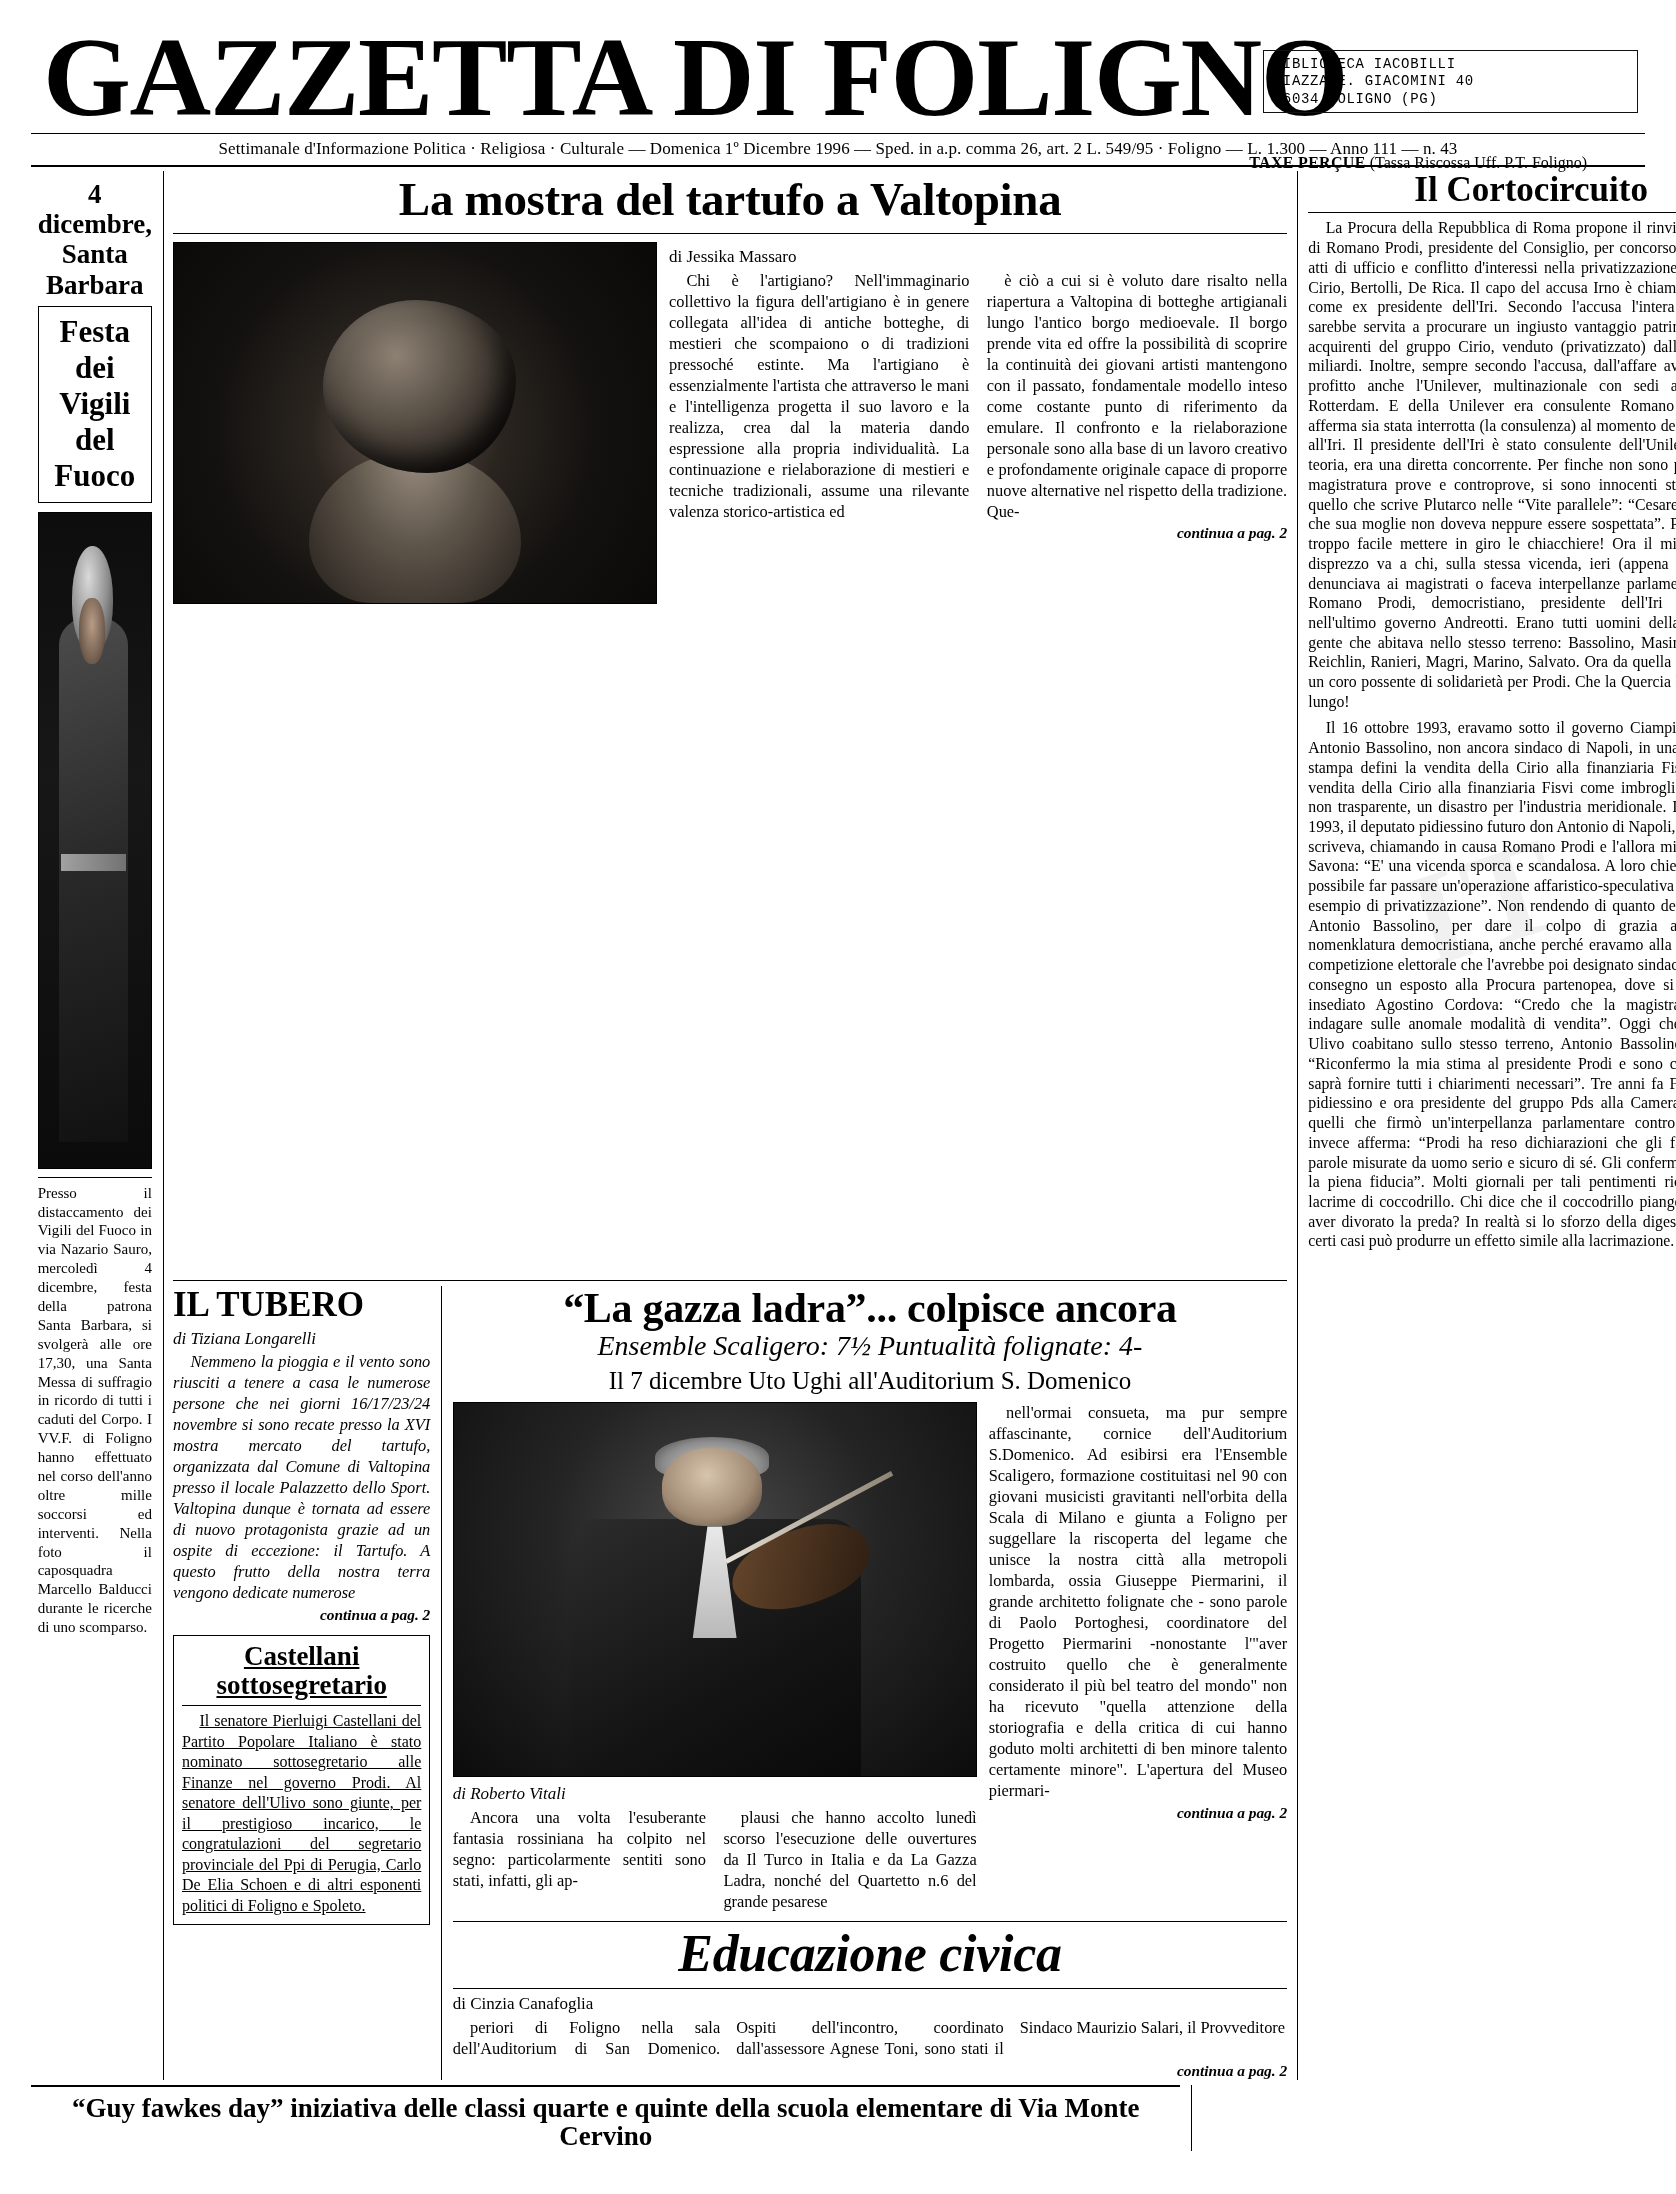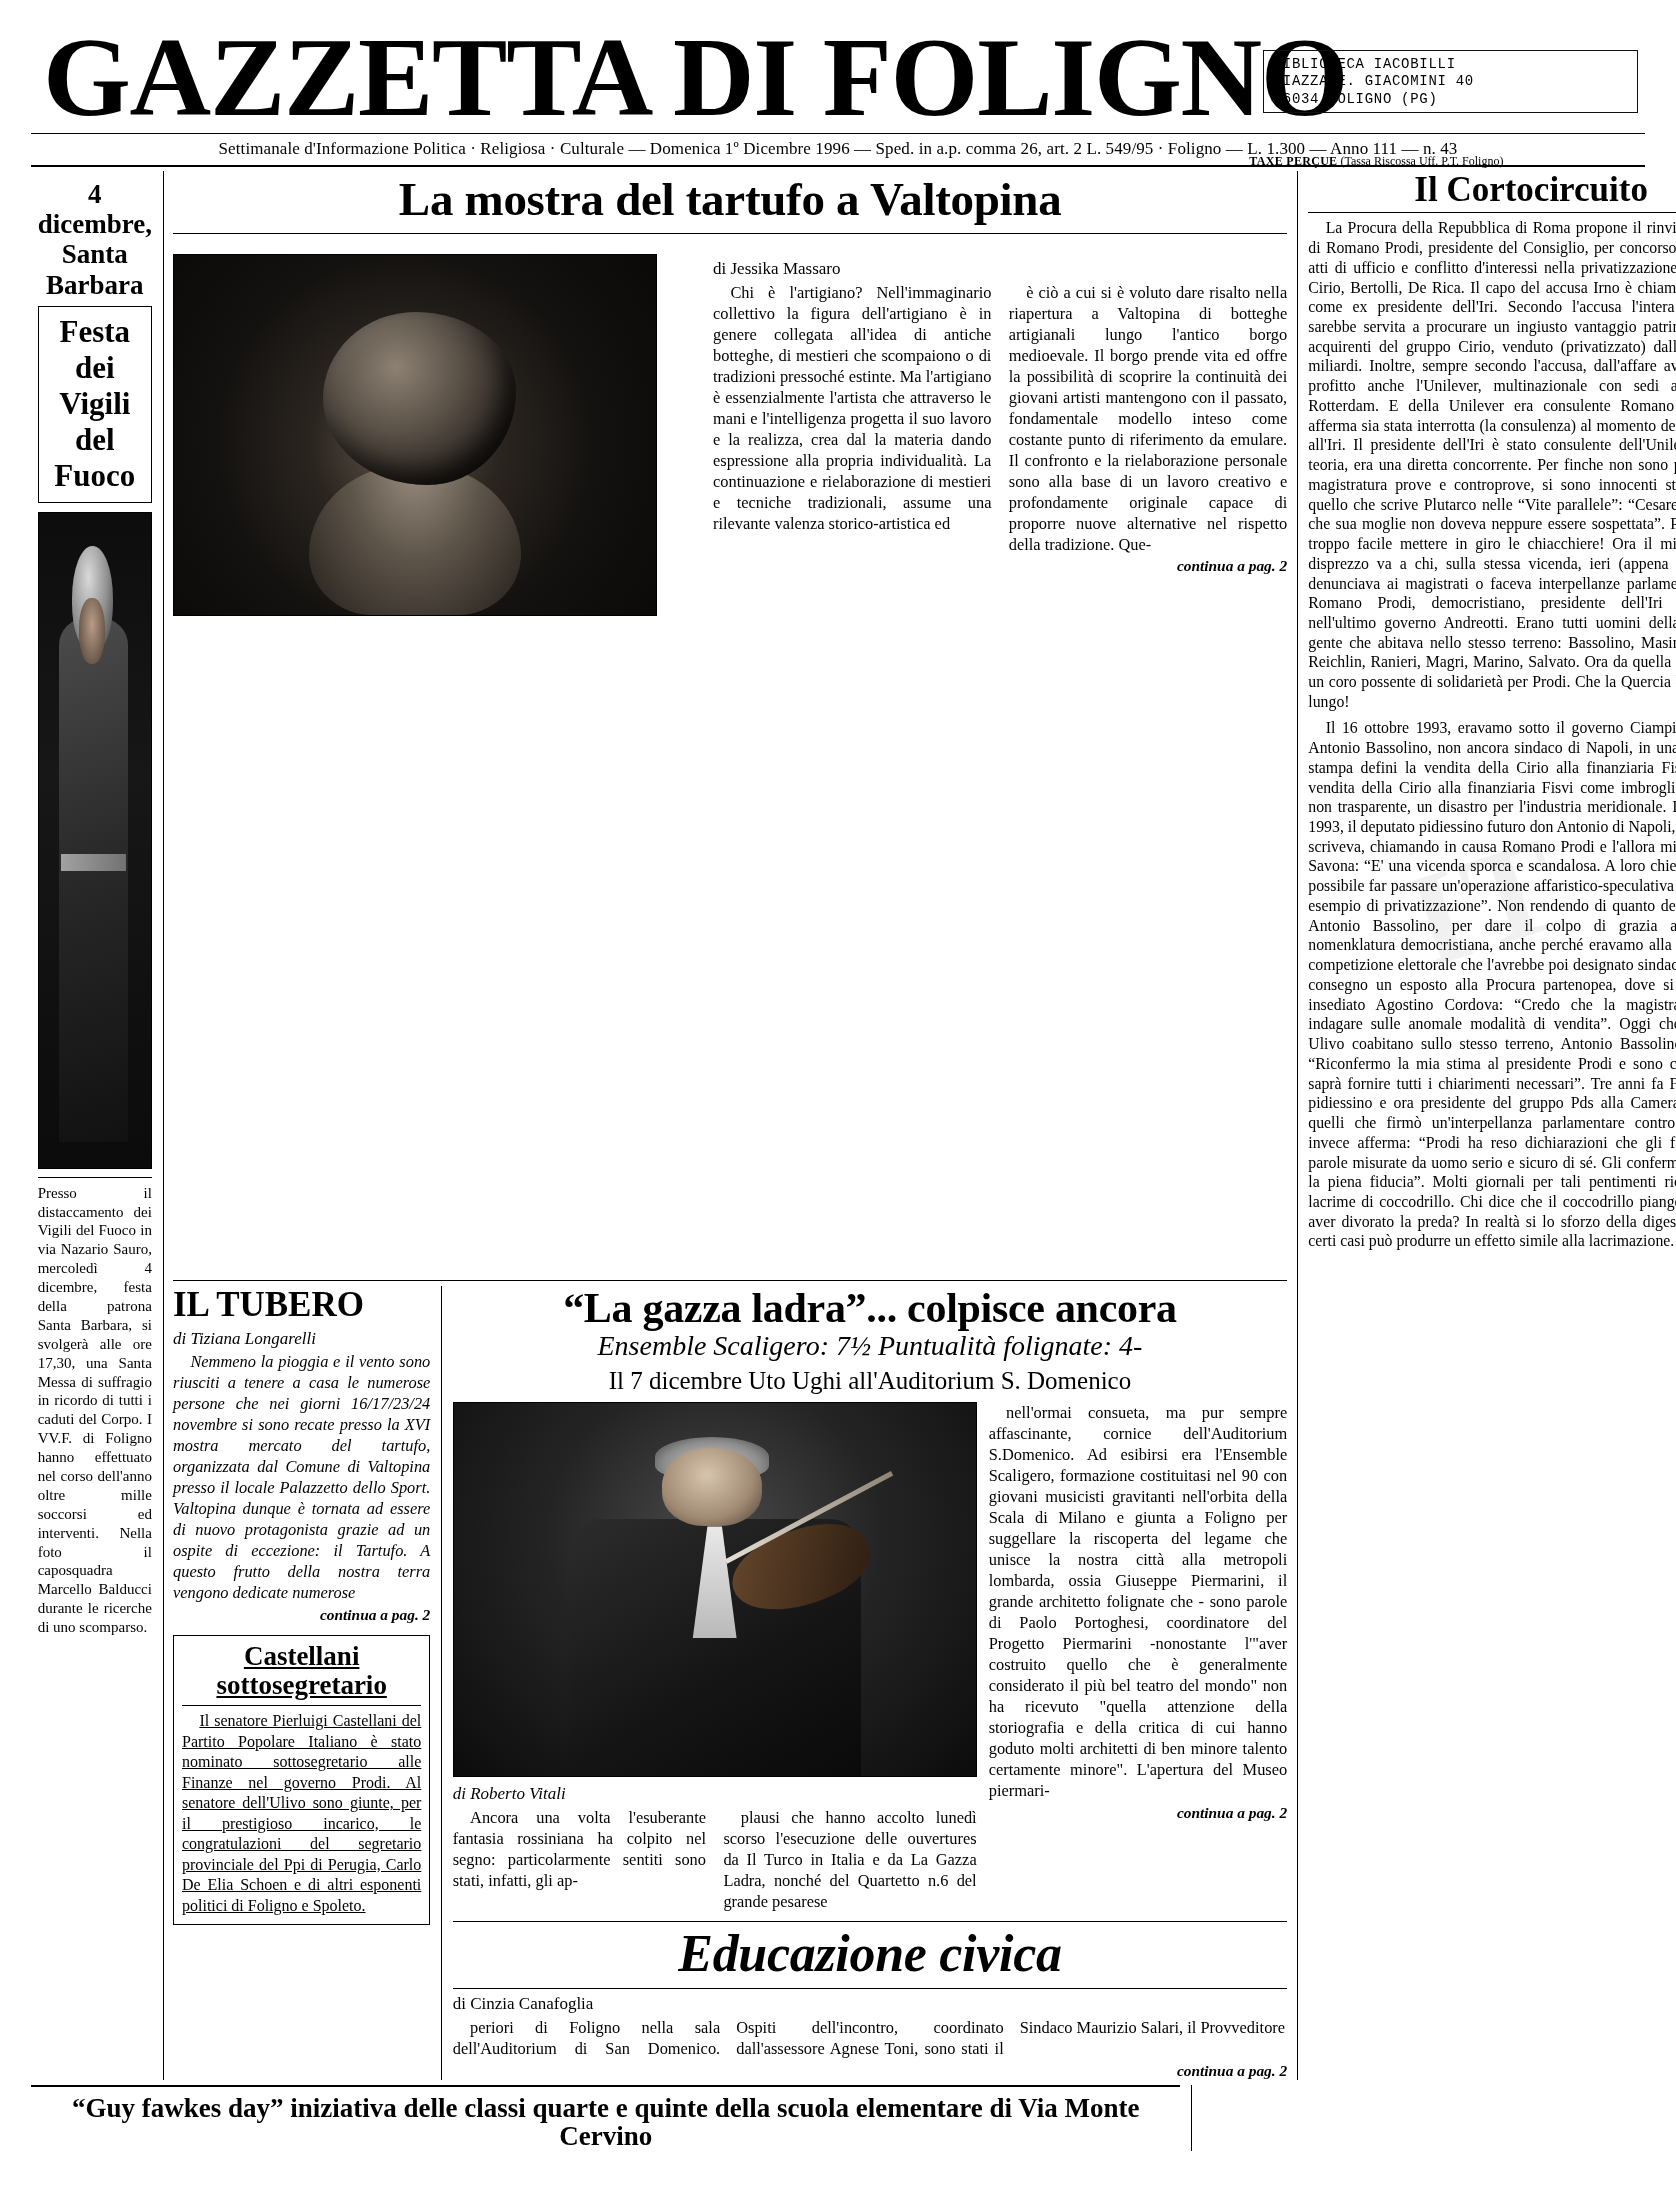--- a/index.html
+++ b/index.html
@@ -34,21 +34,21 @@
     font-family:"Liberation Mono", monospace;
     font-size:14px;
     line-height:1.22;
     letter-spacing:0.7px;
   }
   .taxe {
     position:absolute;
     right:6.7px; top:131px;
     width:389px;
     font-family:"Liberation Serif", serif;
-    font-size:12px;
+    font-size:16px;
     text-align:left;
   }
   .taxe b { font-weight:700; letter-spacing:0.3px; }
   .subline {
     font-size:17px;
     letter-spacing:0.1px;
     padding:5.4px 2.7px 5.4px 2.7px;
     text-align:center;
     white-space:nowrap;
   }
@@ -219,21 +219,21 @@
     <div class="vline"></div>
 
     <div style="flex:1; padding-left:0;">
 
       <div class="cols">
 
         <div style="width:1133px; padding:0 9.4px;">
           <h1 class="headline-main">La mostra del tartufo a Valtopina</h1>
           <div class="rule-thin"></div>
 
-          <div class="cols" style="margin-top:20px;gap:44px;">
+          <div class="cols" style="margin-top:8px;">
             <div style="width:496px; padding-right:12px;">
               <div class="photo truffle">
                 <div class="truffle-hand"></div>
                 <div class="truffle-ball"></div>
               </div>
             </div>
             <div style="flex:1;">
               <div class="byline">di Jessika Massaro</div>
               <div class="body-text twocol">
                 <p class="first">Chi è l'artigiano? Nell'immaginario collettivo la figura dell'artigiano è in genere collegata all'idea di antiche botteghe, di mestieri che scompaiono o di tradizioni pressoché estinte. Ma l'artigiano è essenzialmente l'artista che attraverso le mani e l'intelligenza progetta il suo lavoro e la realizza, crea dal la materia dando espressione alla propria individualità. La continuazione e rielaborazione di mestieri e tecniche tradizionali, assume una rilevante valenza storico-artistica ed</p>

